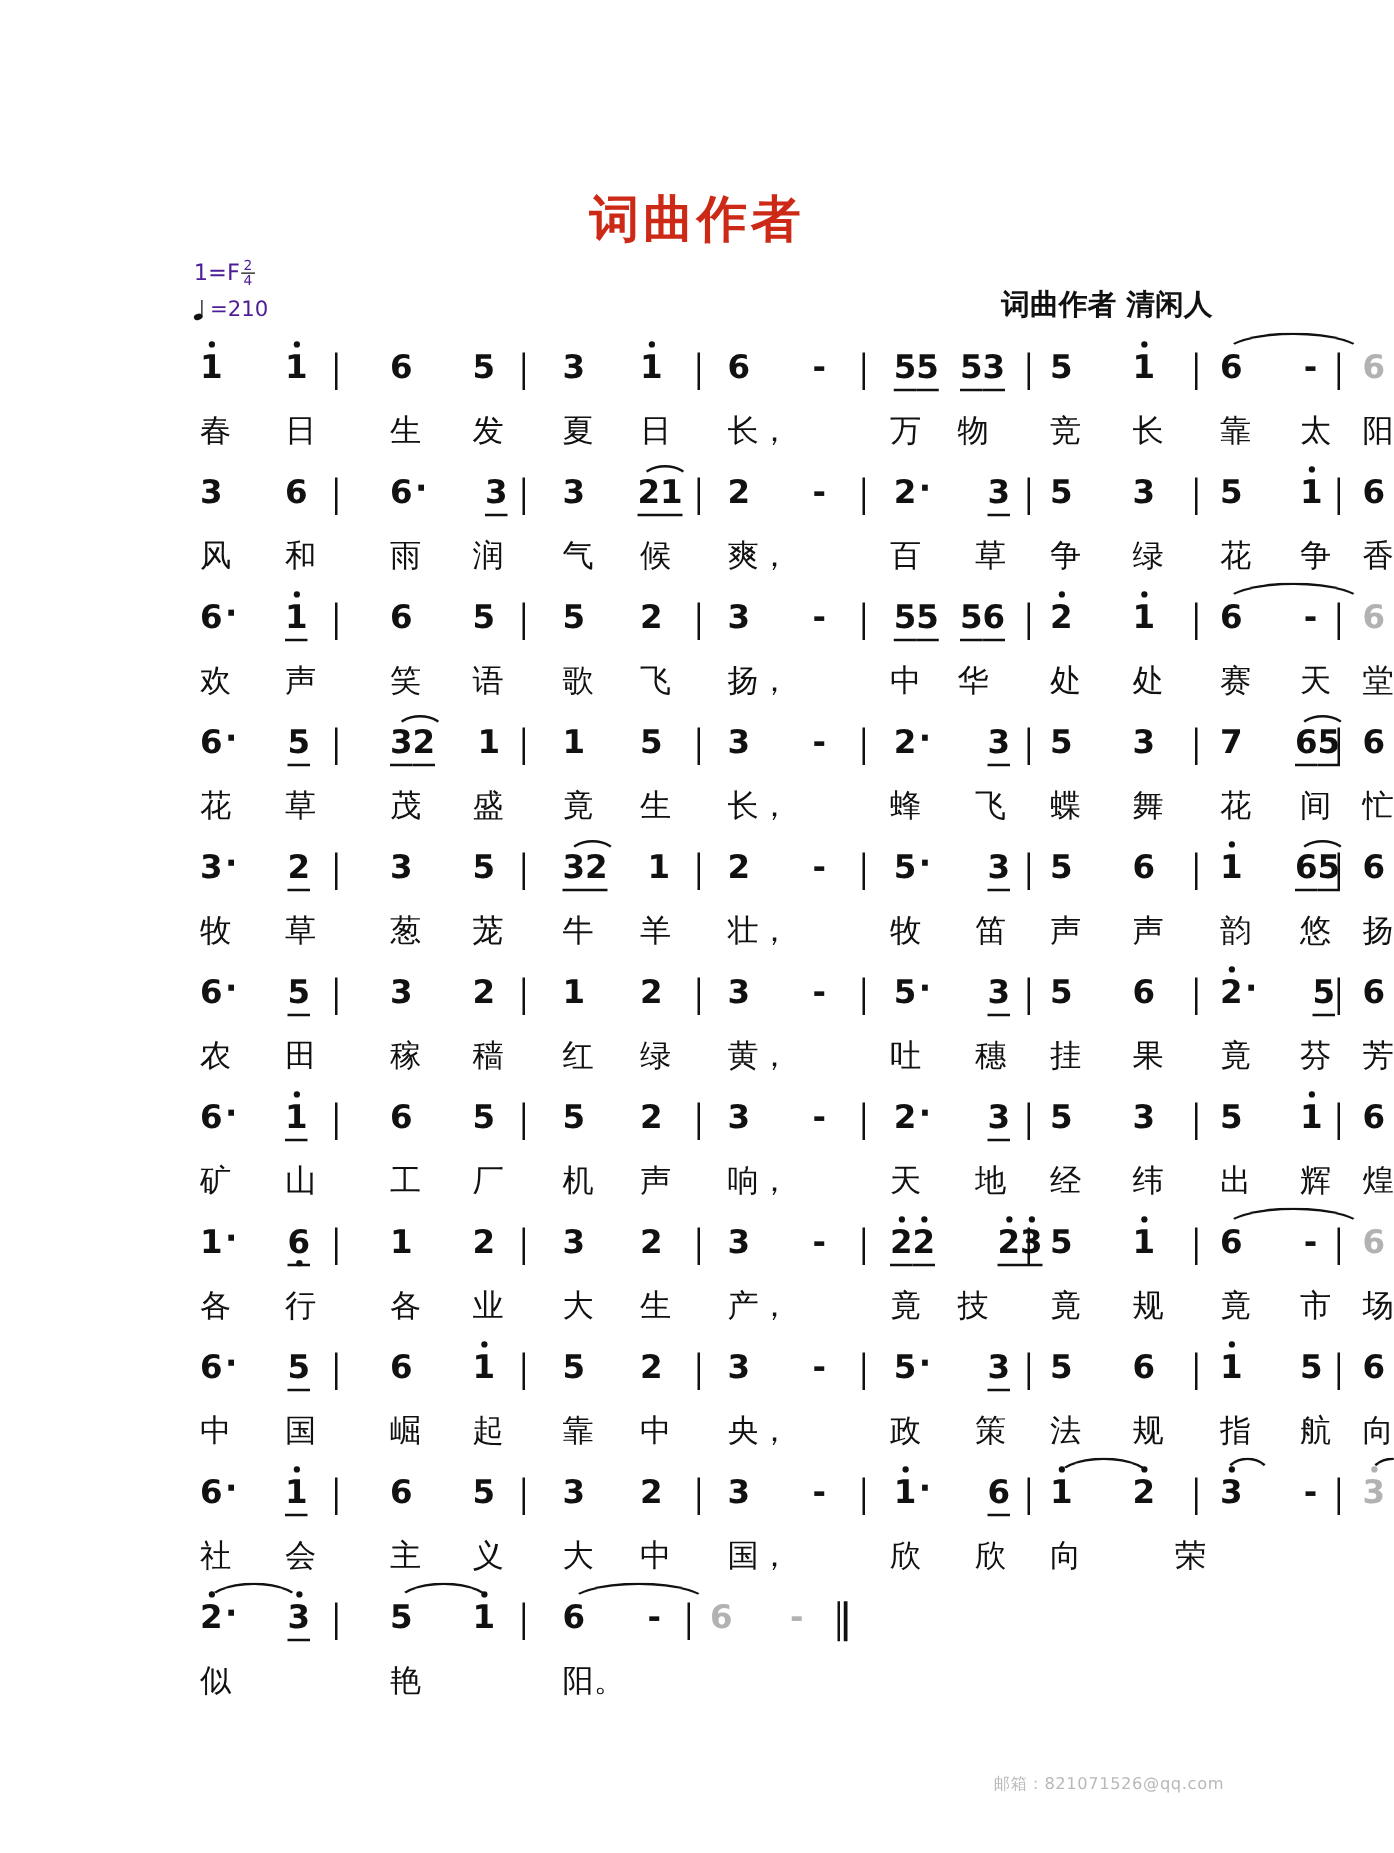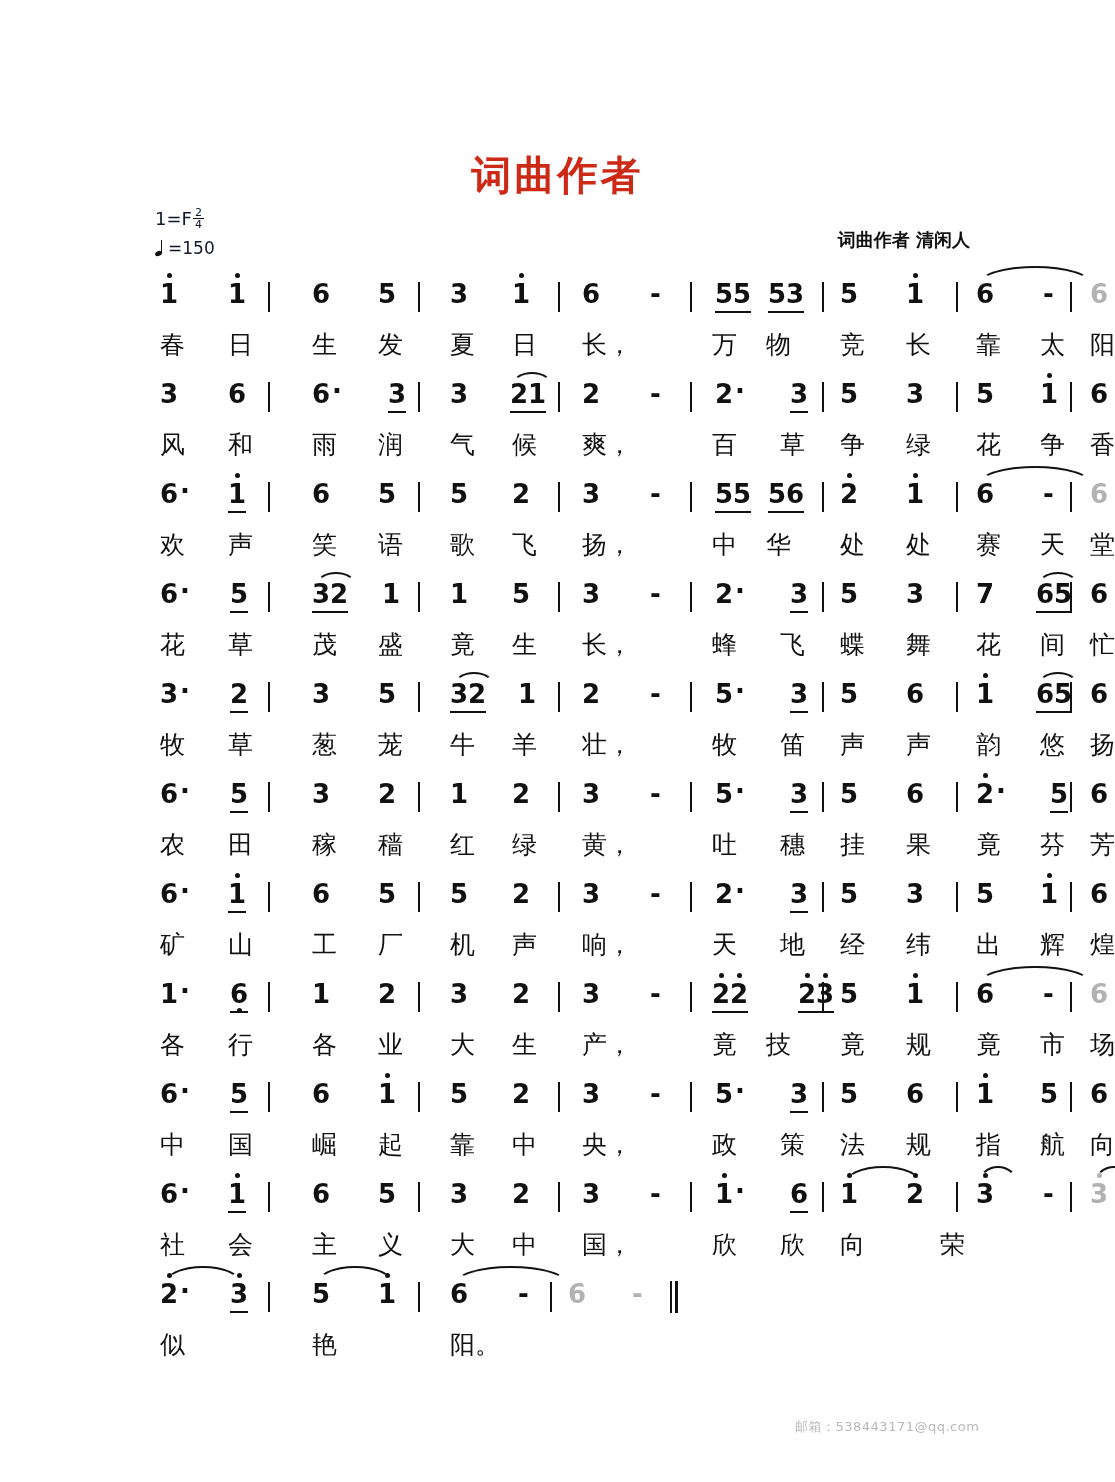--- a/index.html
+++ b/index.html
@@ -28,21 +28,21 @@
     font-size: 40px;
     font-weight: bold;
     letter-spacing: 3px;
     font-family: "DejaVu Serif", "Liberation Serif", serif;
   }
   .meta-left {
     position: absolute;
     left: 155px;
     top: 208px;
     font-size: 17px;
-    color: #0f172a;
+    color: #4c1d95;
     line-height: 1.05;
     font-family: "DejaVu Sans", "Liberation Sans", sans-serif;
   }
   .keyline { display: flex; align-items: center; font-size: 18px; }
   .frac {
     display: inline-flex;
     flex-direction: column;
     align-items: center;
     font-size: 11px;
     line-height: 1.0;
@@ -77,21 +77,21 @@
     content: "";
     position: absolute;
     left: 5.5px; bottom: 3px;
     width: 1.6px; height: 14px;
     background: #111;
   }
   .author {
     position: absolute;
     right: 145px;
     top: 228px;
-    font-size: 18px;
+    font-size: 23px;
     font-weight: bold;
     color: #111;
     font-family: "DejaVu Serif", "Liberation Serif", serif;
     white-space: nowrap;
   }
 
   
   #systems {
     position: absolute;
     left: 150px;
@@ -213,21 +213,21 @@
   <div class="meta-left">
     <div class="keyline">
       <span>1=F</span>
       <span class="frac">
         <span class="num">2</span>
         <span class="den">4</span>
       </span>
     </div>
     <div class="tempoline">
       <span class="qnote"></span>
-      <span>=150</span>
+      <span>=210</span>
     </div>
   </div>
 
   <div class="author">词曲作者 清闲人</div>
 
   <div id="systems">
       <div class="system">
         <div class="note-row">
           <span class="slur" style="left:828px;top:-12px;width:110px"></span>
           <span class="bar" style="left:118px"></span>
@@ -674,14 +674,14 @@
           <span class="gl gray" style="left:482px">-</span>
         </div>
         <div class="lyric-row">
           <span class="ly" style="left:10px">似</span>
           <span class="ly" style="left:162px">艳</span>
           <span class="ly" style="left:300px">阳。</span>
         </div>
       </div>
     </div>
 
-  <div class="watermark">邮箱：538443171@qq.com</div>
+  <div class="watermark">邮箱：821071526@qq.com</div>
 </div>
 
 </body></html>

